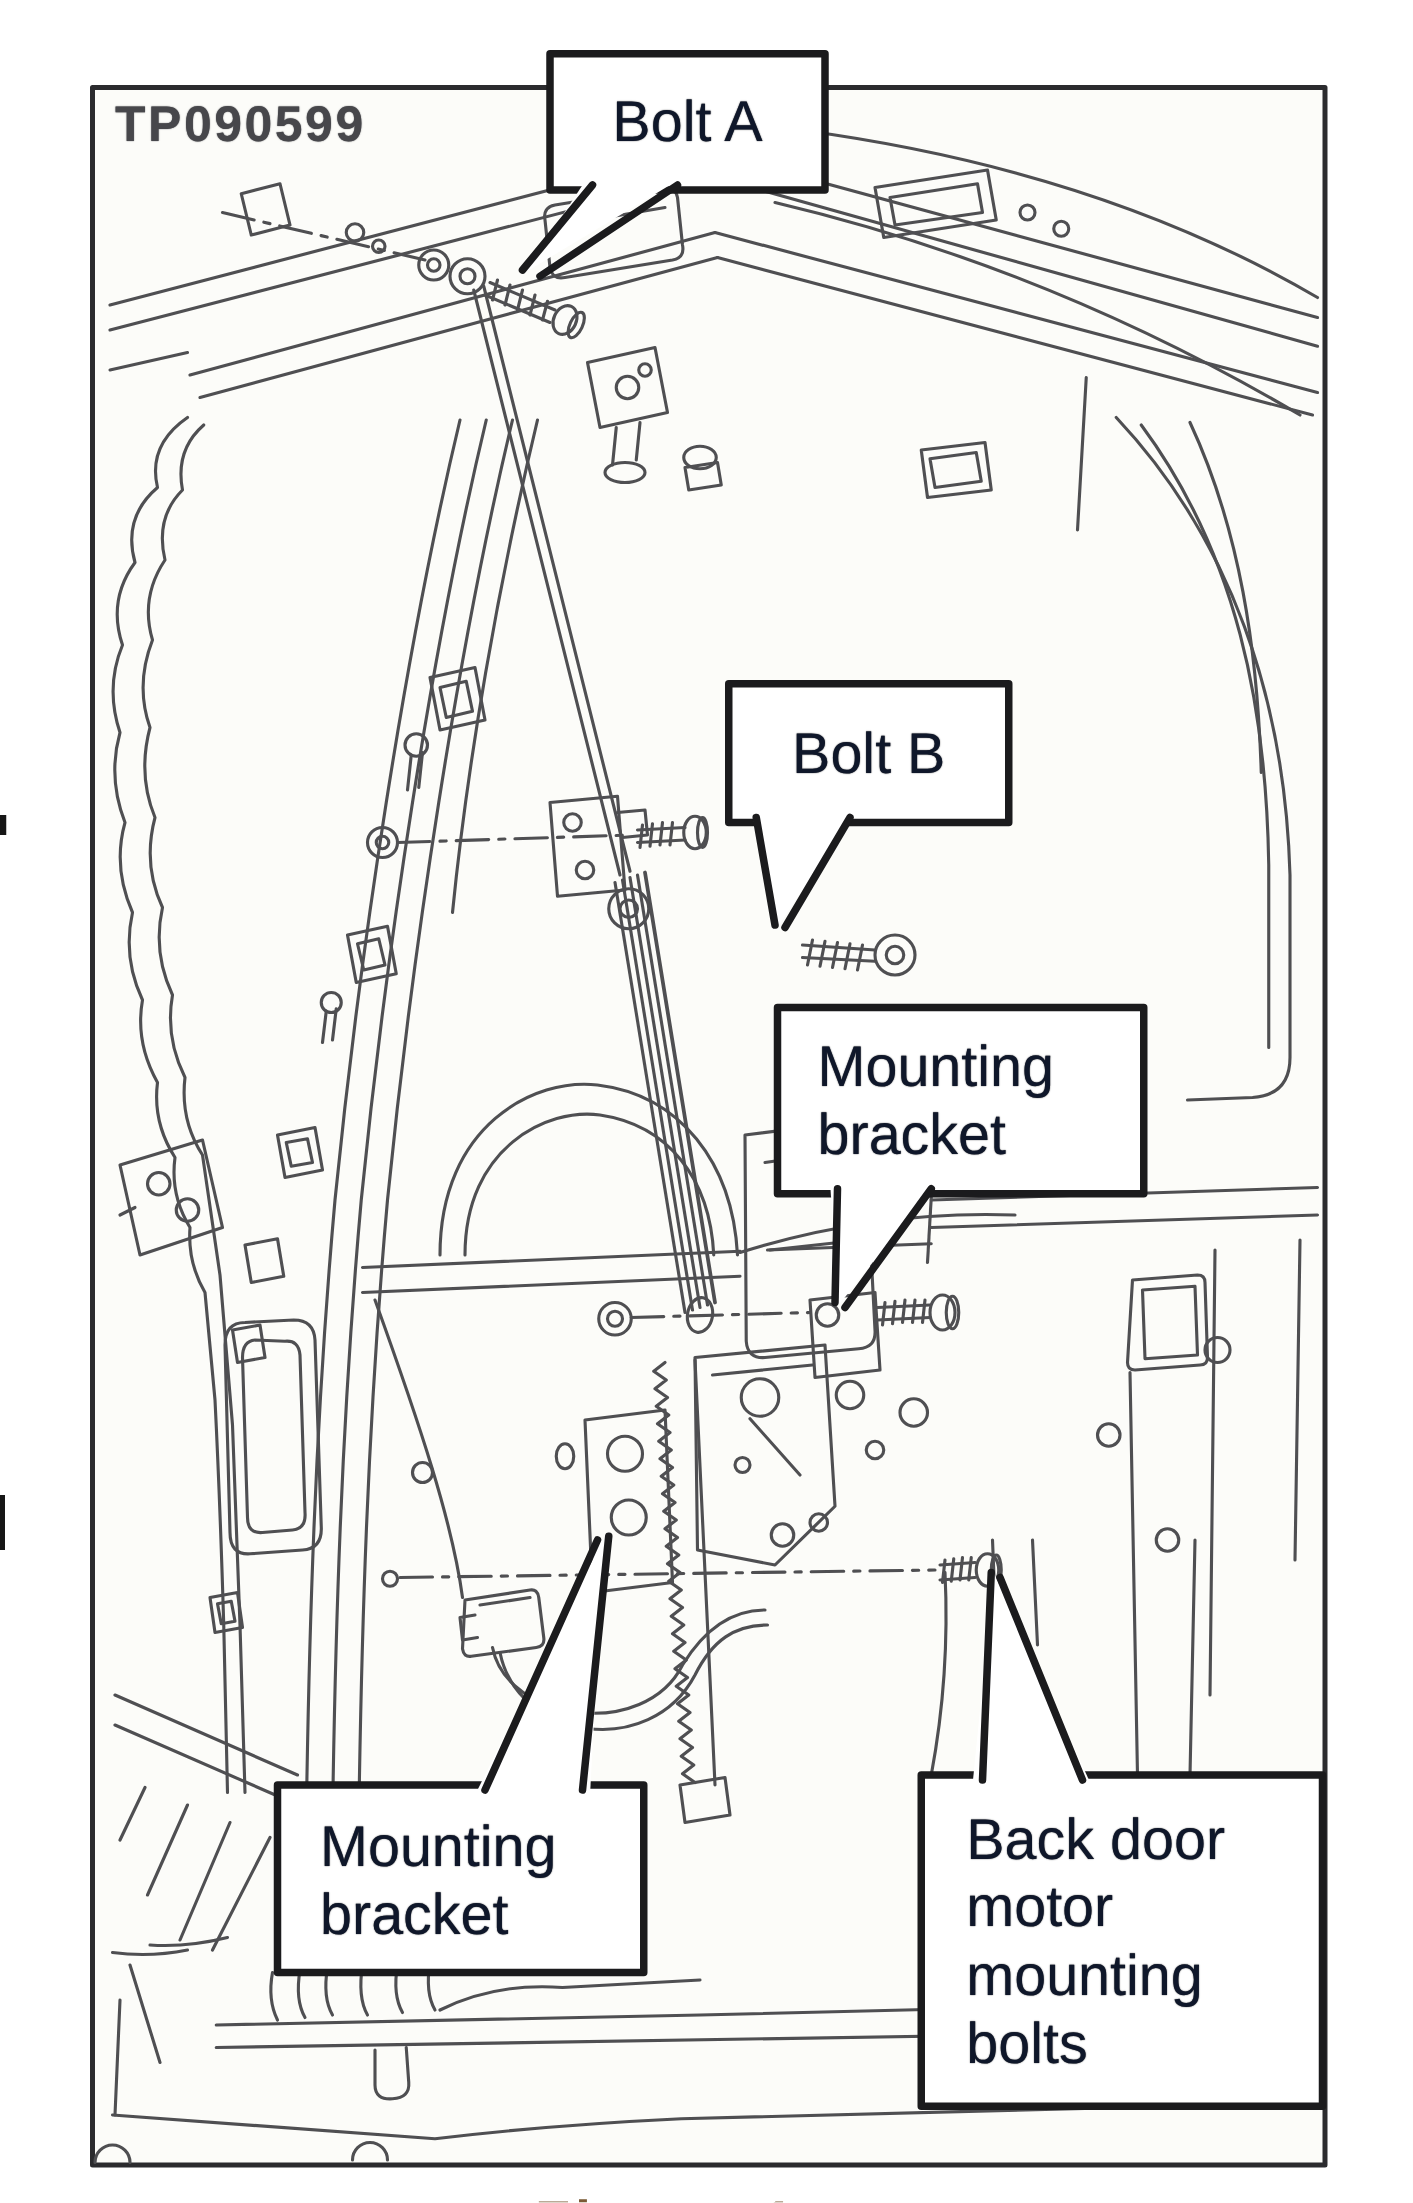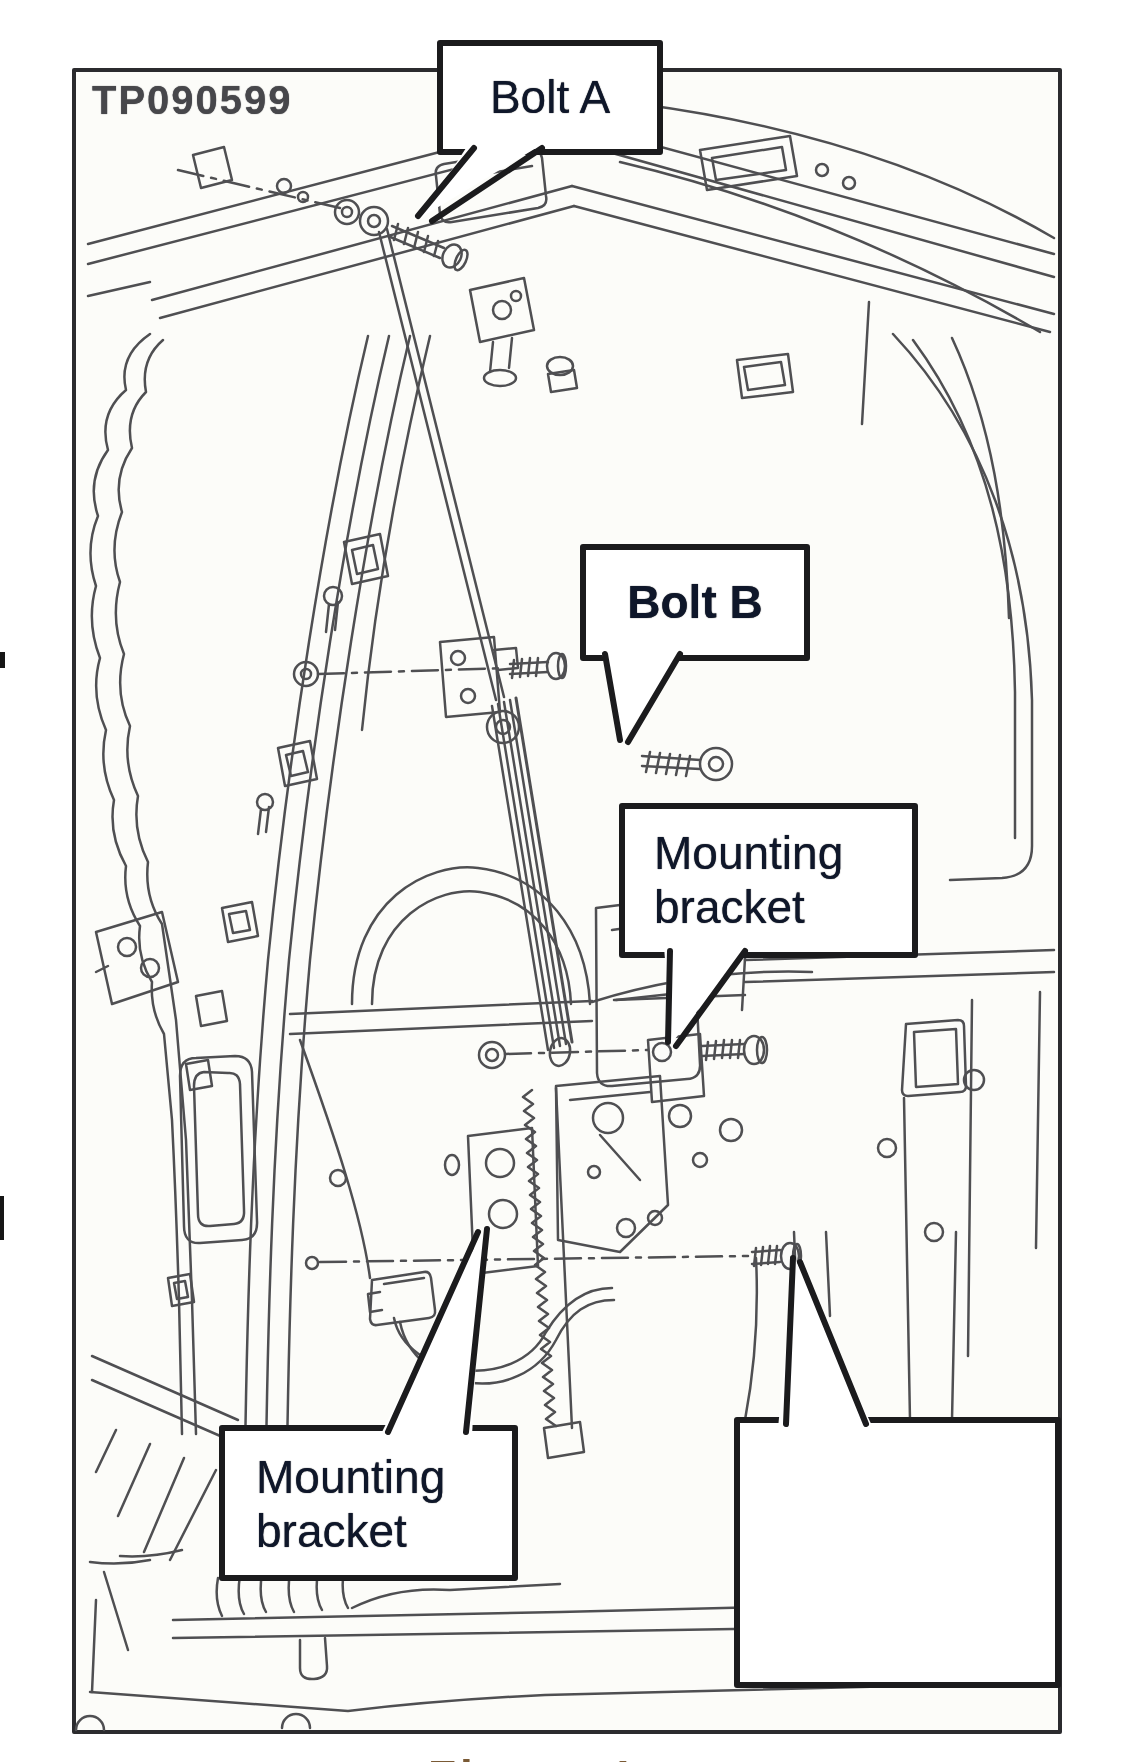--- a/index.html
+++ b/index.html
@@ -5,21 +5,21 @@
   html,body{margin:0;padding:0;background:#ffffff;}
   .stage{position:relative;width:1130px;height:1762px;background:#ffffff;overflow:hidden;
          font-family:"Liberation Sans",sans-serif;}
   svg.art{position:absolute;left:0;top:0;width:1130px;height:1762px;}
   .figcode{position:absolute;left:92px;top:78px;font-size:40px;font-weight:700;
            color:#47474b;letter-spacing:2px;text-shadow:0 0 1px #47474b;}
   .callout-label{position:absolute;color:#0f172a;font-size:46px;font-weight:400;
                  text-shadow:0 0 1px #1f1f21;line-height:1.18;}
   .lbl-center{display:flex;align-items:center;justify-content:center;}
   .lbl-a{left:440px;top:43px;width:220px;height:109px;}
-  .lbl-b{left:583px;top:547px;width:224px;height:111px;font-weight:bold;}
+  .lbl-b{left:583px;top:547px;width:224px;height:111px;}
   .lbl-bu{left:622px;top:806px;width:293px;height:149px;box-sizing:border-box;
           padding:20px 16px 0 32px;}
   .lbl-bl{left:222px;top:1428px;width:293px;height:150px;box-sizing:border-box;
           padding:22px 16px 0 34px;}
   .lbl-mb{left:737px;top:1420px;width:321px;height:265px;box-sizing:border-box;
           padding:24px 40px 0 36px;}
   .caption{position:absolute;left:428px;top:1750px;font-size:46px;font-weight:700;
            color:#7a5a35;letter-spacing:4px;}
 </style>
 </head>
@@ -268,16 +268,17 @@
 <div class="figcode">TP090599</div>
 
 <div class="callout-label lbl-center lbl-a">Bolt A</div>
 
 <div class="callout-label lbl-center lbl-b">Bolt B</div>
 
 <div class="callout-label lbl-bu">Mounting bracket</div>
 
 <div class="callout-label lbl-bl">Mounting bracket</div>
 
+<div class="callout-label lbl-mb">Back door motor mounting bolts</div>
 
 <div class="caption">Figure 1</div>
 
 </div>
 
 </body></html>

